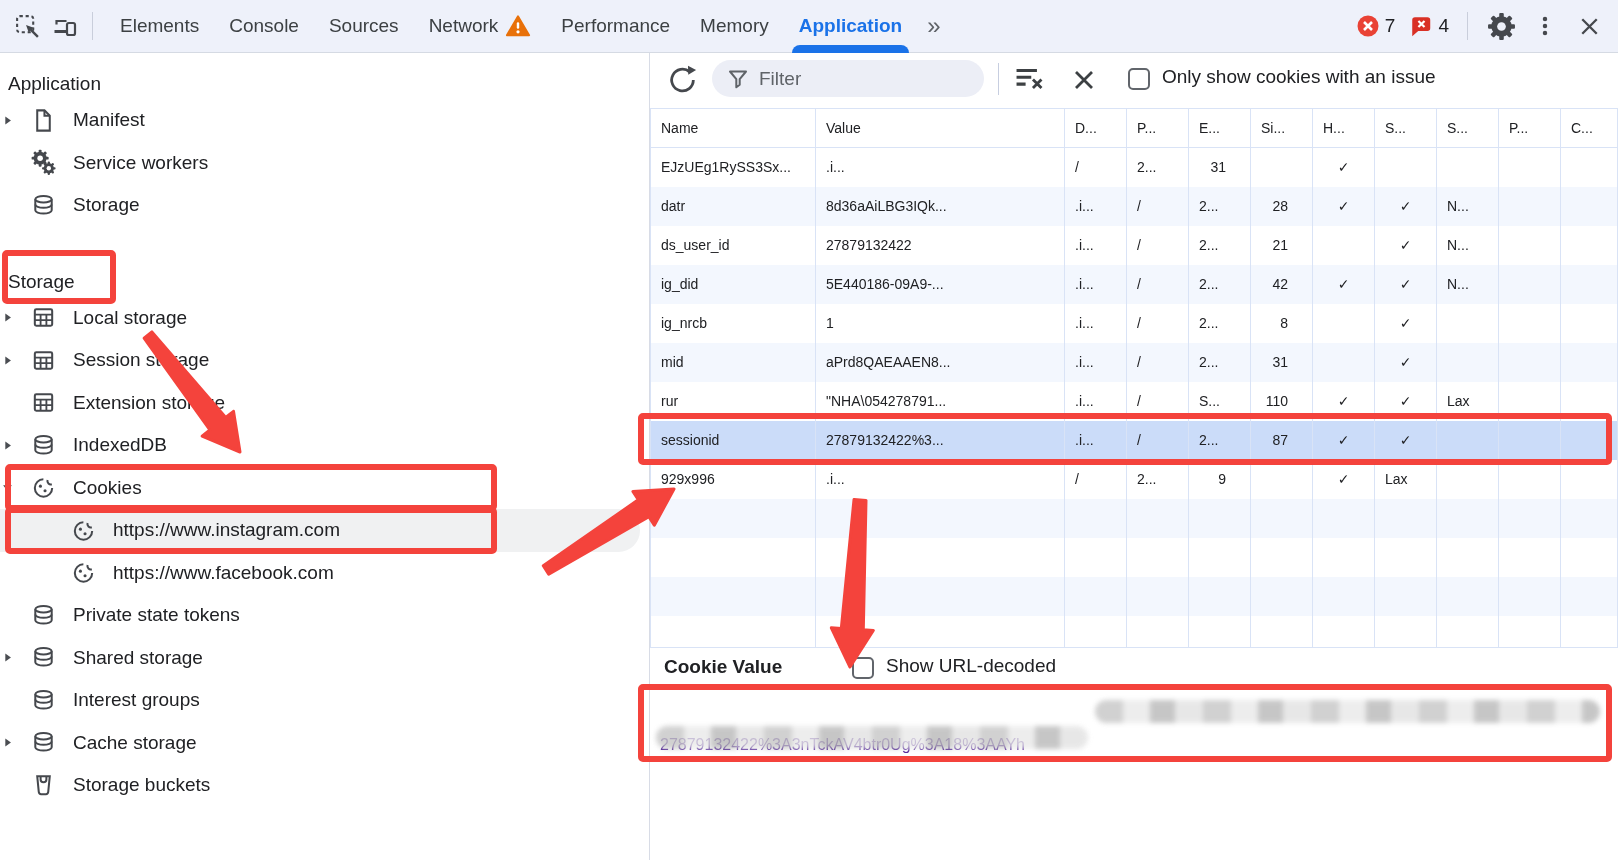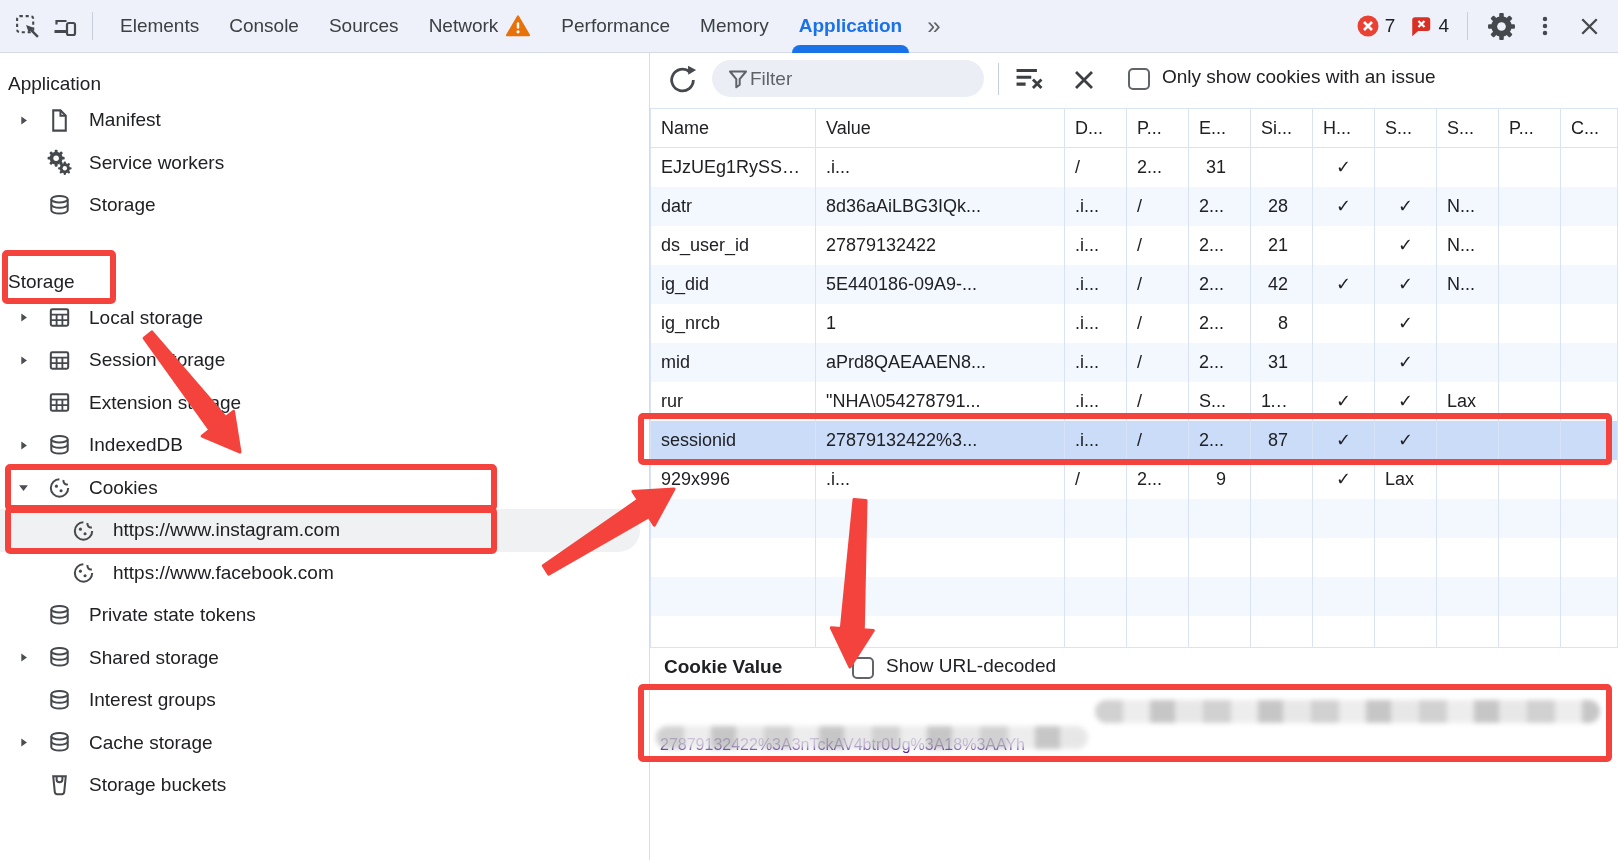--- a/index.html
+++ b/index.html
@@ -22,45 +22,45 @@
   .tb-right { margin-left:auto; display:flex; align-items:center; gap:6px; }
   .badge-group { display:flex; align-items:center; gap:5px; padding:0 4px; }
   .badge-count { font-size:19px; color:#202124; }
   .ic { display:block; }
 
   
   .sidebar { position:absolute; left:0; top:53px; width:650px; height:807px; background:#fff;
              border-right:1px solid #d8dce6; padding-top:16px; }
   .side-header { height:30px; line-height:30px; padding-left:8px; font-size:19px; color:#202124; }
   .side-header.second { margin-top:40px; }
-  .tree-row { width:640px; height:42.5px; display:flex; align-items:center; padding-left:16px; position:relative; }
+  .tree-row { width:640px; height:42.5px; display:flex; align-items:center; padding-left:0; position:relative; }
   .tree-row .expander { width:30px; height:20px; display:flex; align-items:center; color:#4a4d52; flex:none; }
   .tree-row .t-icon { width:27px; height:27px; flex:none; color:#45484d; }
   .tree-row .t-label { margin-left:16px; font-size:19px; color:#202124; white-space:nowrap; }
   .tree-row.child { padding-left:40px; }
   .tree-row.selected { background:#f0f1f2; border-radius:0 22px 22px 0; }
 
   
   .main { position:absolute; left:650px; top:53px; width:968px; height:807px; background:#fff; }
 
   .cookies-toolbar { position:absolute; left:0; top:0; width:968px; height:53px; display:flex; align-items:center; }
   .refresh-btn { position:absolute; left:13px; top:7px; width:38px; height:38px; display:flex; align-items:center; justify-content:center; color:#45484d; }
   .filter-pill { position:absolute; left:62px; top:7px; width:272px; height:37px; background:#eceef6;
-                 border-radius:19px; display:flex; align-items:center; padding:0 14px; }
+                 border-radius:19px; display:flex; align-items:center; padding:0 14px; gap:9px; }
   .filter-pill .ph { font-size:19px; color:#5f6368; }
   .ct-divider { position:absolute; left:348px; top:10px; width:1px; height:32px; background:#c7ceе0; background:#c7cee0; }
   .clear-btn { position:absolute; left:362px; top:10px; width:36px; height:34px; color:#3c4043; }
   .x-btn { position:absolute; left:418px; top:11px; width:32px; height:32px; color:#3c4043; }
   .checkbox { width:22px; height:22px; border:2.2px solid #61656b; border-radius:5px; background:#fff; flex:none; }
   .issue-check { position:absolute; left:478px; top:15px; }
   .issue-label { position:absolute; left:512px; top:13px; font-size:19px; color:#202124; white-space:nowrap; }
 
   
   .cookie-table { position:absolute; left:0; top:55px; width:968px; height:540px;
-                  border:1px solid #d9e3f6; overflow:hidden; font-size:18px; }
+                  border:1px solid #d9e3f6; overflow:hidden; font-size:14px; }
   .trow { display:grid; grid-template-columns:165px 249px 62px 62px 62px 62px 62px 62px 62px 62px 62px; height:39px; }
   .trow.tint { background:#f3f7fe; }
   .trow.selected { background:#cbdcf9; }
   .cell { padding:0 8px 0 10px; line-height:38px; white-space:nowrap; overflow:hidden; text-overflow:ellipsis;
           border-right:1px solid #d9e3f6; }
   .cell.num { text-align:right; padding-right:24px; }
   .cell.chk { text-align:center; padding:0; }
   .thead { border-bottom:1px solid #d9e3f6; background:#fff; }
   .thead .cell { color:#202124; }
 

